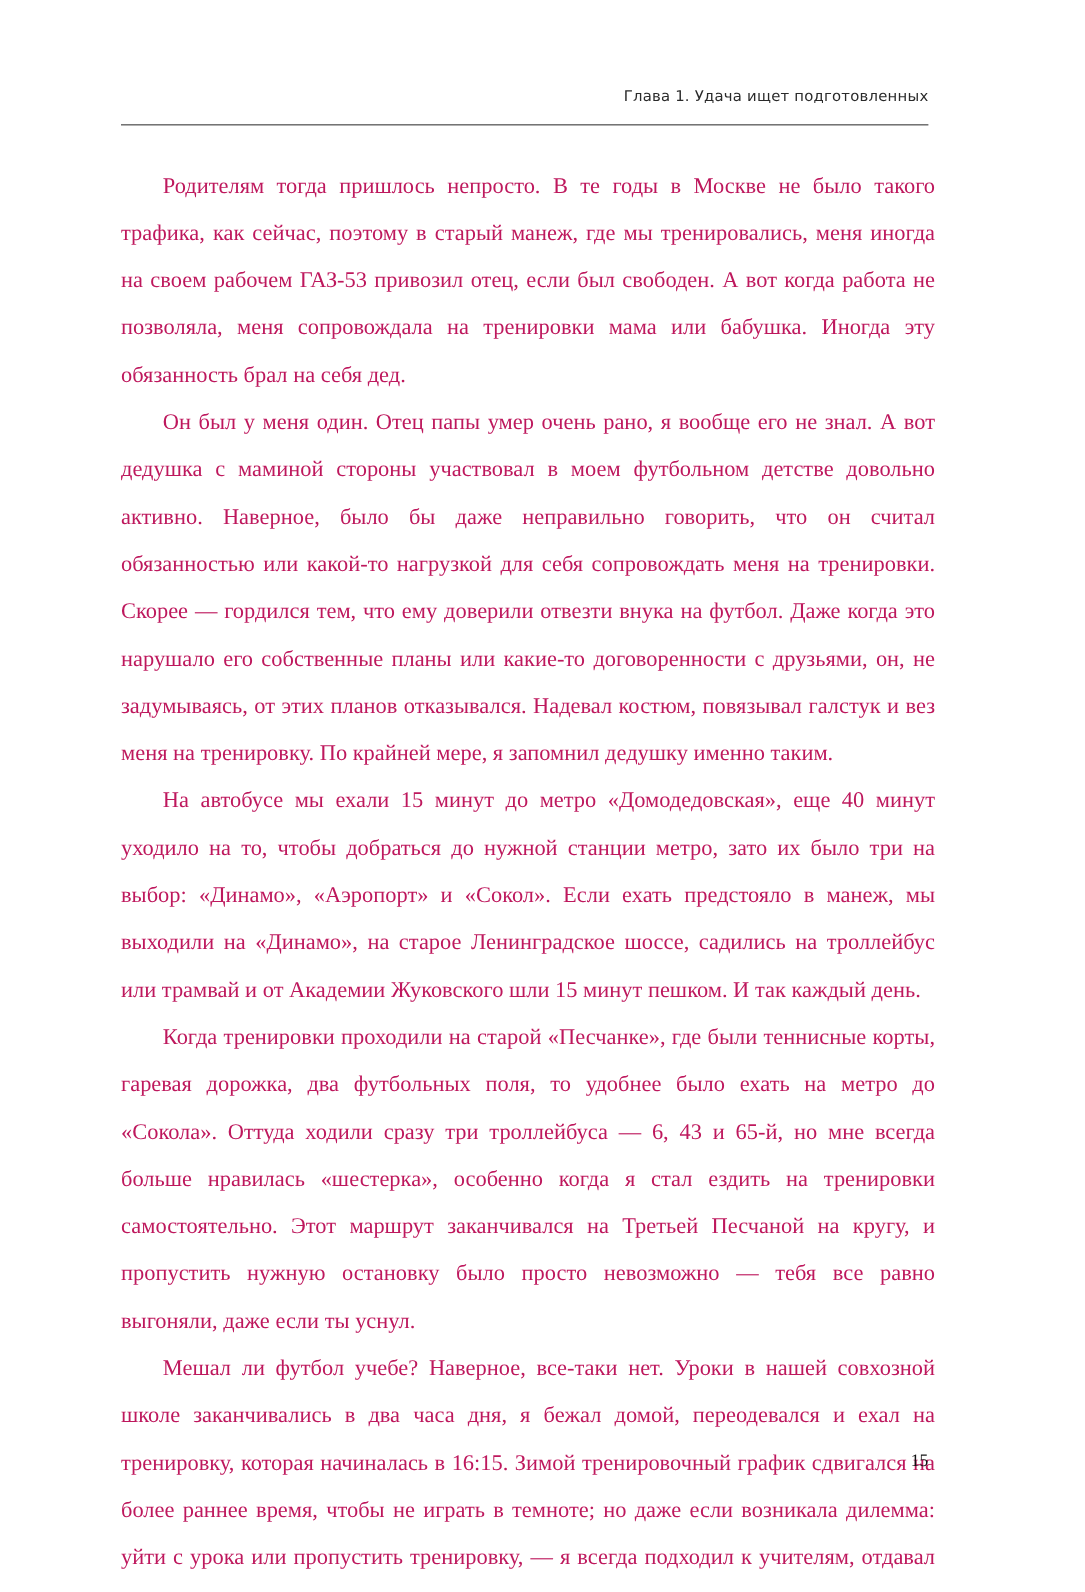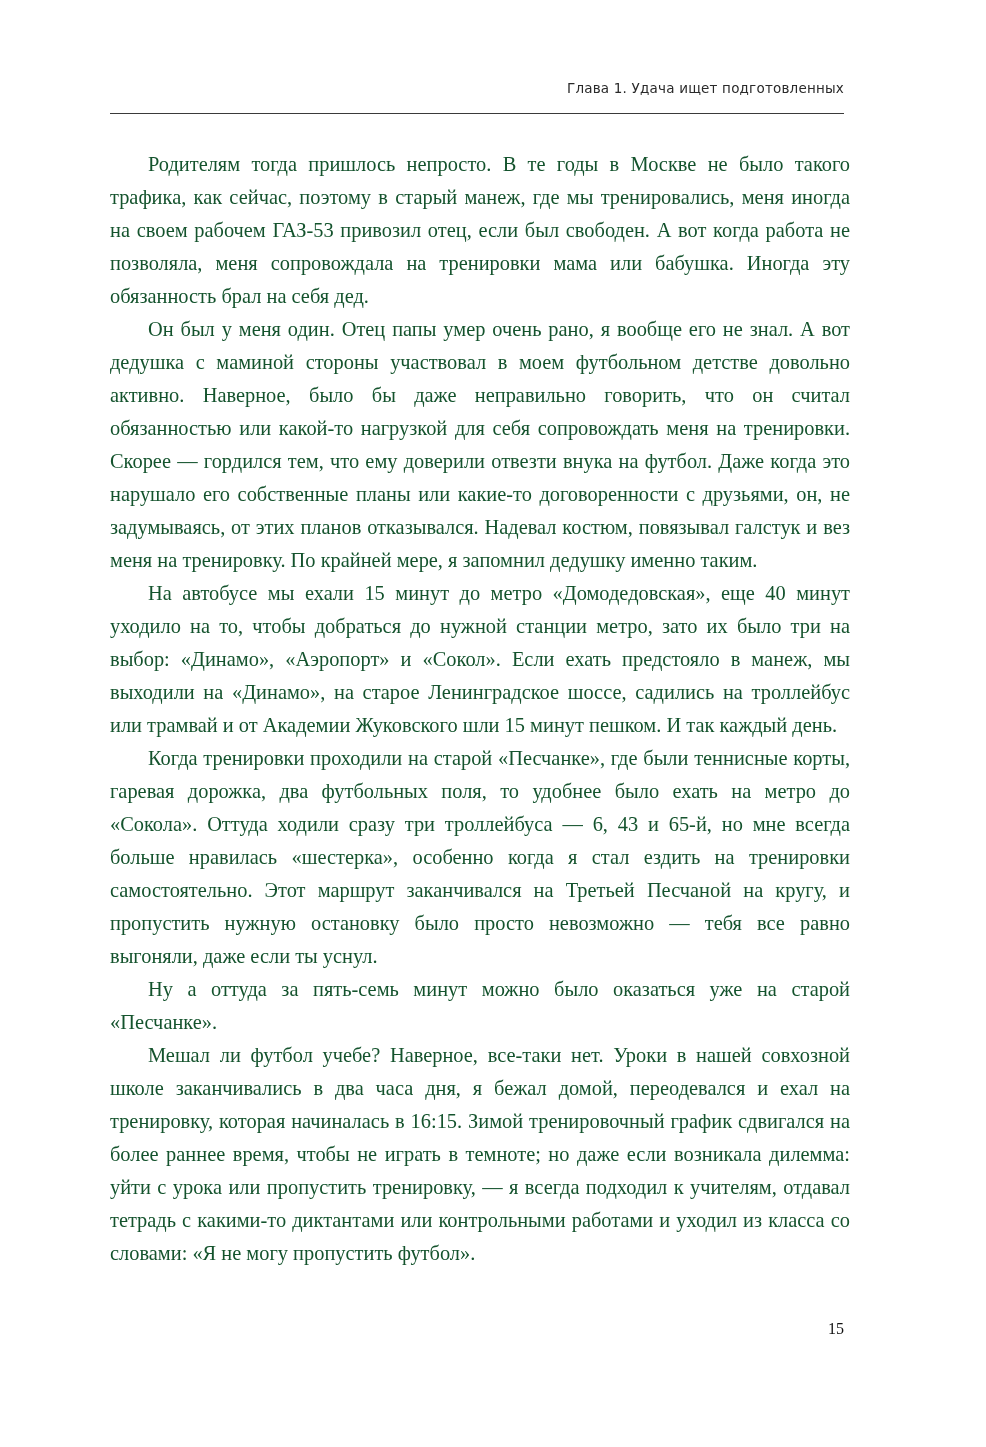--- a/index.html
+++ b/index.html
@@ -47,24 +47,24 @@
   }
   .content {
     position: absolute;
     left: 110px;
     top: 148px;
     width: 740px;
   }
   p.para {
     margin: 0;
     font-size: 20.4px;
-    line-height: 33px;
+    line-height: 43px;
     text-align: justify;
     text-indent: 38px;
-    color: #14532d;
+    color: #be185d;
     hyphens: manual;
   }
   .page-number {
     position: absolute;
     right: 142px;
     top: 1320px;
     font-size: 16px;
     font-family: "Liberation Serif", serif;
     color: #111111;
   }
@@ -77,19 +77,18 @@
   <div class="header">
     <div class="header-title">Глава 1. Удача ищет подготовленных</div>
   </div>
   <div class="header-rule"></div>
 
   <div class="content">
     <p class="para">Родителям тогда пришлось непросто. В те годы в Москве не было такого трафика, как сейчас, поэтому в старый манеж, где мы тренировались, меня иногда на своем рабочем ГАЗ-53 привозил отец, если был свободен. А вот когда работа не позволяла, меня сопровождала на тренировки мама или бабушка. Иногда эту обязанность брал на себя дед.</p>
     <p class="para">Он был у меня один. Отец папы умер очень рано, я вообще его не знал. А вот дедушка с маминой стороны участвовал в моем футбольном детстве довольно активно. Наверное, было бы даже неправильно говорить, что он считал обязанностью или какой-то нагрузкой для себя сопровождать меня на тренировки. Скорее — гордился тем, что ему доверили отвезти внука на футбол. Даже когда это нарушало его собственные планы или какие-то договоренности с друзьями, он, не задумываясь, от этих планов отказывался. Надевал костюм, повязывал галстук и вез меня на тренировку. По крайней мере, я запомнил дедушку именно таким.</p>
     <p class="para">На автобусе мы ехали 15 минут до метро «Домодедовская», еще 40 минут уходило на то, чтобы добраться до нужной станции метро, зато их было три на выбор: «Динамо», «Аэропорт» и «Сокол». Если ехать предстояло в манеж, мы выходили на «Динамо», на старое Ленинградское шоссе, садились на троллейбус или трамвай и от Академии Жуковского шли 15 минут пешком. И так каждый день.</p>
     <p class="para">Когда тренировки проходили на старой «Песчанке», где были теннисные корты, гаревая дорожка, два футбольных поля, то удобнее было ехать на метро до «Сокола». Оттуда ходили сразу три троллейбуса — 6, 43 и 65-й, но мне всегда больше нравилась «шестерка», особенно когда я стал ездить на тренировки самостоятельно. Этот маршрут заканчивался на Третьей Песчаной на кругу, и пропустить нужную остановку было просто невозможно — тебя все равно выгоняли, даже если ты уснул.</p>
-    <p class="para">Ну а оттуда за пять-семь минут можно было оказаться уже на старой «Песчанке».</p>
     <p class="para">Мешал ли футбол учебе? Наверное, все-таки нет. Уроки в нашей совхозной школе заканчивались в два часа дня, я бежал домой, переодевался и ехал на тренировку, которая начиналась в 16:15. Зимой тренировочный график сдвигался на более раннее время, чтобы не играть в темноте; но даже если возникала дилемма: уйти с урока или пропустить тренировку, — я всегда подходил к учителям, отдавал тетрадь с какими-то диктантами или контрольными работами и уходил из класса со словами: «Я не могу пропустить футбол».</p>
   </div>
 
   <div class="page-number">15</div>
 
 </div>
 
 </body></html>

